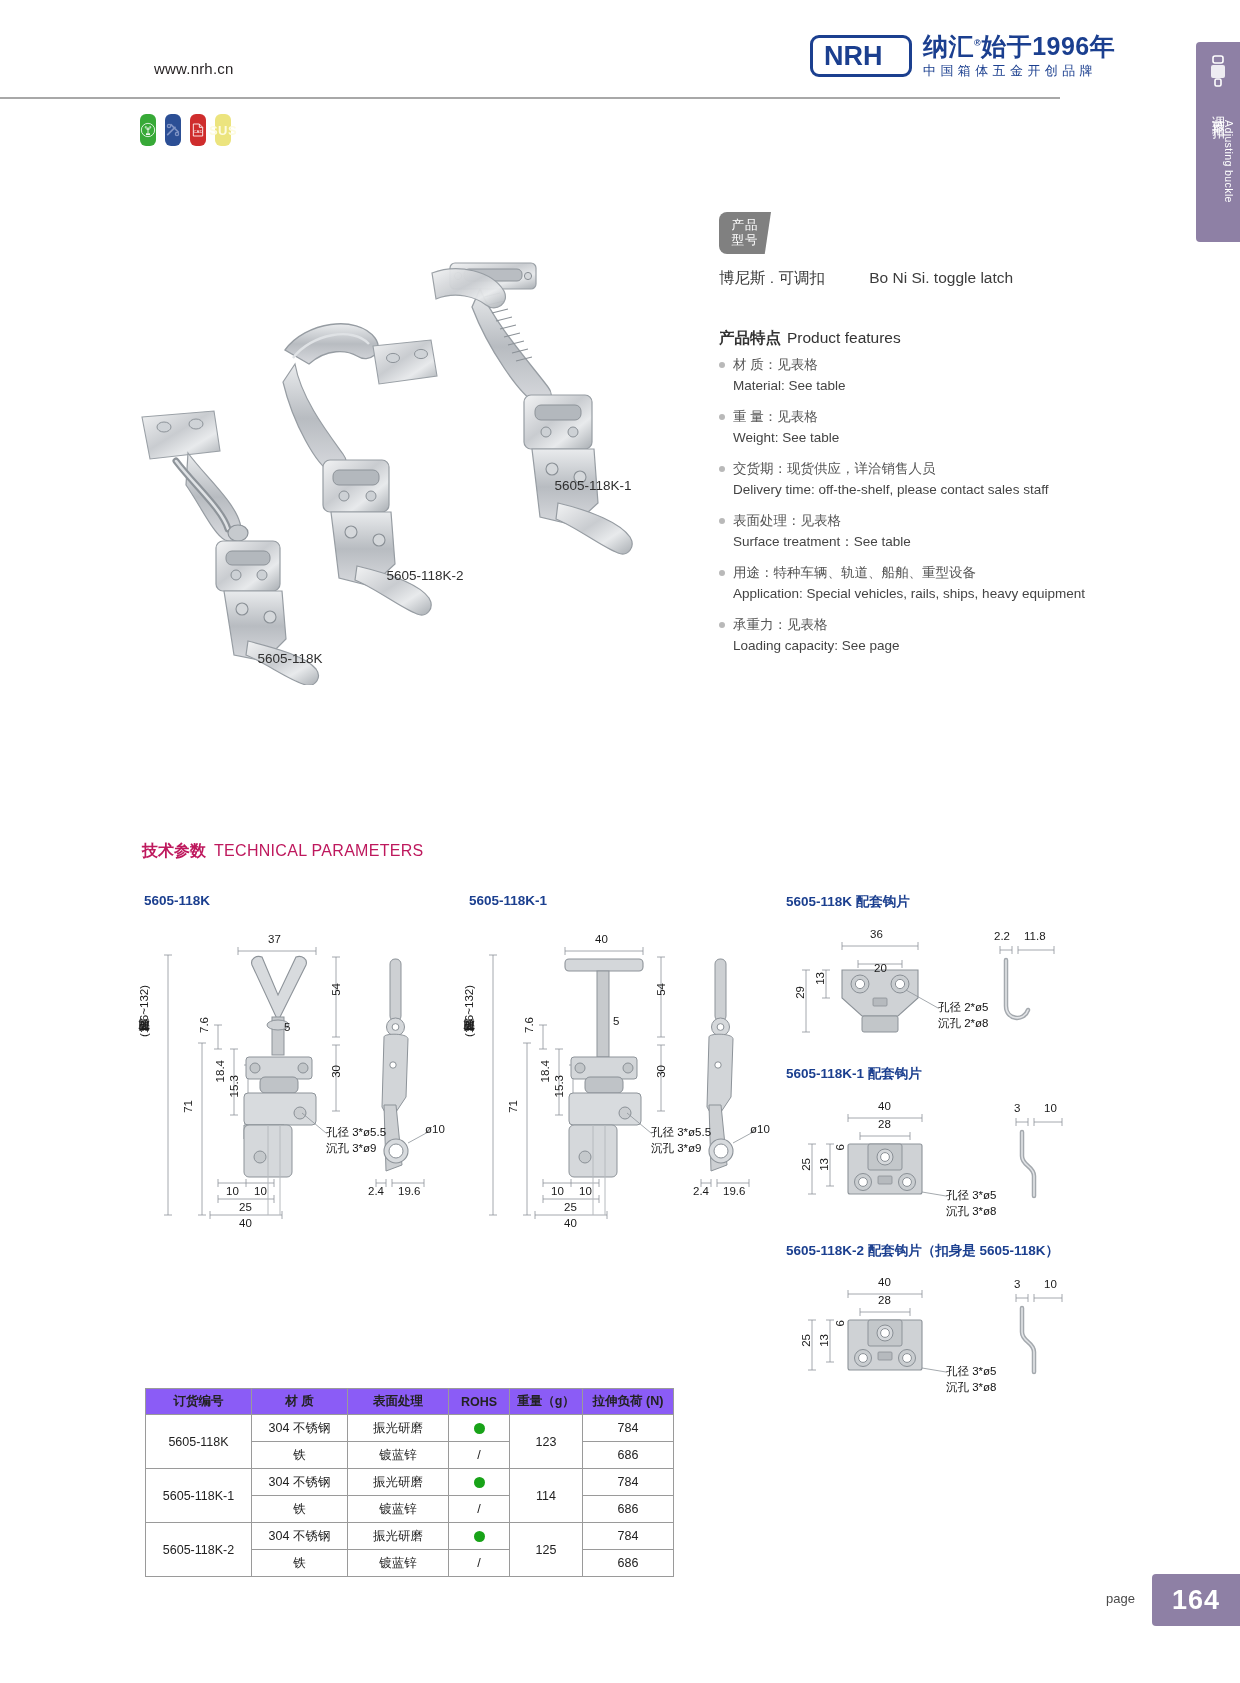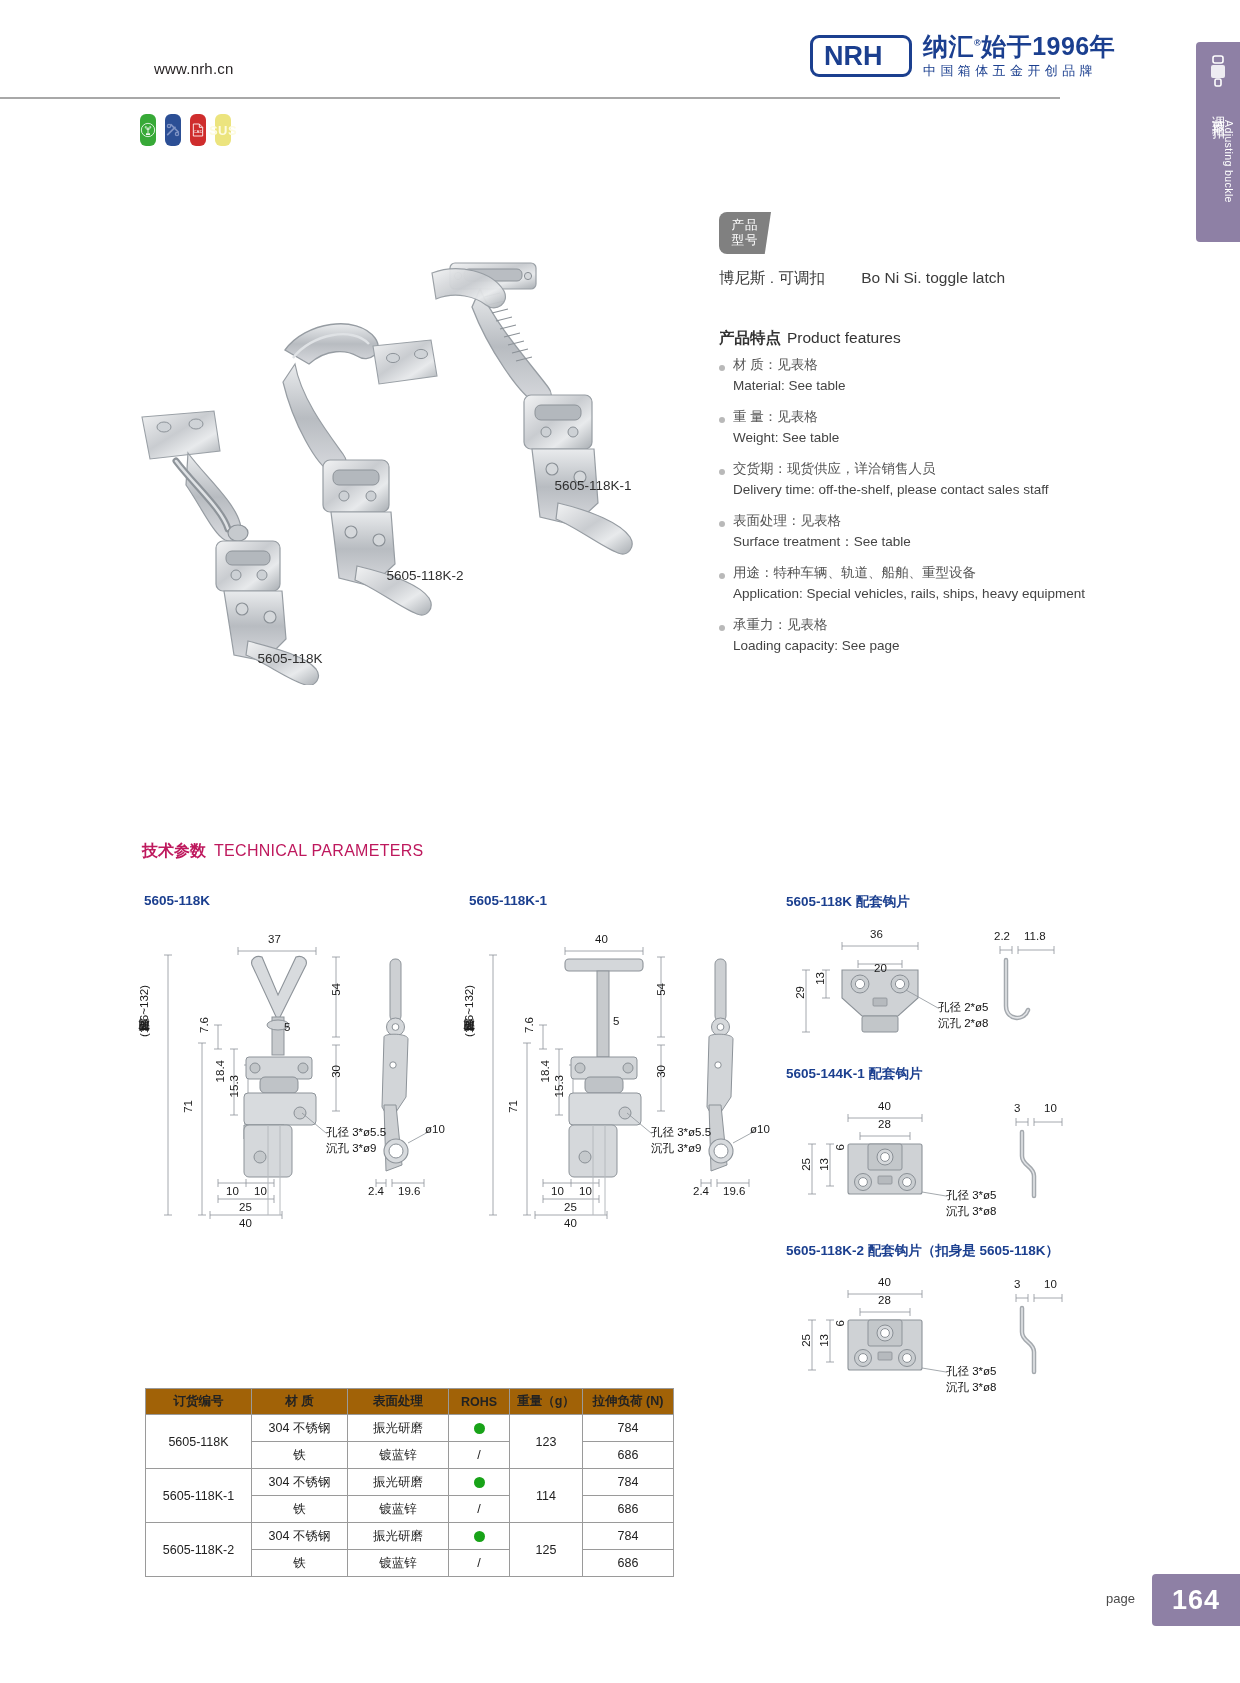--- a/index.html
+++ b/index.html
@@ -41,29 +41,29 @@
   
   .ptitle{position:absolute;left:719px;top:212px;display:flex;align-items:stretch;height:42px;}
   .ptitle .tag{background:#808080;color:#fff;border-radius:8px 0 0 8px;width:52px;
                display:flex;flex-direction:column;align-items:center;justify-content:center;
                font-size:12.5px;line-height:15px;letter-spacing:1px;clip-path:polygon(0 0,100% 0,88% 100%,0 100%);}
   .ptitle .num{background:#1b4d9e;color:#fff;width:232px;margin-left:-6px;
                display:flex;align-items:center;justify-content:center;
                font-size:36px;font-weight:500;letter-spacing:2px;
                clip-path:polygon(7% 0,100% 0,97% 100%,0 100%);border-radius:0 10px 10px 0;}
   .psub{position:absolute;left:719px;top:268px;font-size:15.5px;color:#3c3c3c;}
-  .psub .en{margin-left:32px;}
+  .psub .en{margin-left:40px;}
 
   
   .feat-h{position:absolute;left:719px;top:328px;font-size:15.5px;color:#333;}
   .feat-h b{font-weight:bold;}
   .feat-h span{margin-left:6px;}
   .features{position:absolute;left:719px;top:355px;width:370px;}
   .f-item{margin-bottom:12px;}
-  .f-cn{display:flex;align-items:center;font-size:13.5px;color:#555;line-height:19px;}
+  .f-cn{display:flex;align-items:flex-start;font-size:13.5px;color:#555;line-height:19px;}
   .f-dot{width:6px;height:6px;border-radius:50%;background:#b9b9b9;margin:7px 8px 0 0;flex:0 0 6px;}
   .f-en{font-size:13.5px;color:#444;line-height:19px;margin-left:14px;margin-top:2px;}
 
   
   .photos{position:absolute;left:120px;top:245px;width:580px;height:440px;}
   .photo-cap{position:absolute;font-size:13.5px;color:#2f2f2f;}
 
   
   .tp-head{position:absolute;left:142px;top:841px;font-size:16px;color:#be185d;}
   .tp-head b{font-weight:bold;}
@@ -73,21 +73,21 @@
 
   
   .dwg{position:absolute;}
   .dim{position:absolute;font-size:11.5px;color:#1a1a1a;white-space:nowrap;text-align:center;}
   .dim.v{writing-mode:vertical-rl;transform:rotate(180deg);}
   .note{position:absolute;font-size:11.5px;color:#111;line-height:15px;white-space:nowrap;}
 
   
   .ptable{position:absolute;left:145px;top:1388px;border-collapse:collapse;font-size:12.5px;}
   .ptable th,.ptable td{border:1px solid #9a9a9a;text-align:center;color:#222;}
-  .ptable th{background:#a16207;font-weight:bold;height:25px;padding:0 6px;}
+  .ptable th{background:#8b5cf6;font-weight:bold;height:25px;padding:0 6px;}
   .ptable td{height:26px;padding:0 6px;background:#fff;}
   .dot-green{display:inline-block;width:11px;height:11px;border-radius:50%;background:#18a318;vertical-align:middle;}
 
   
   .pg-word{position:absolute;right:105px;bottom:77px;font-size:13px;color:#4a4a4a;}
   .pg-box{position:absolute;right:0;bottom:57px;width:88px;height:52px;background:#8e80a5;
           border-radius:4px 0 0 4px;color:#fff;font-size:27px;font-weight:bold;
           display:flex;align-items:center;justify-content:center;letter-spacing:1px;}
 </style>
 </head>
@@ -531,21 +531,21 @@
     <div class="dim" style="left:84px;top:8px;">36</div>
     <div class="dim" style="left:88px;top:42px;">20</div>
     <div class="dim v" style="left:8px;top:66px;">29</div>
     <div class="dim v" style="left:28px;top:52px;">13</div>
     <div class="dim" style="left:208px;top:10px;">2.2</div>
     <div class="dim" style="left:238px;top:10px;">11.8</div>
     <div class="note" style="left:152px;top:80px;">孔径 2*ø5</div>
     <div class="note" style="left:152px;top:96px;">沉孔 2*ø8</div>
   </div>
 
-  <div class="dwg-title" style="left:786px;top:1065px;">5605-144K-1 配套钩片</div>
+  <div class="dwg-title" style="left:786px;top:1065px;">5605-118K-1 配套钩片</div>
   <div class="dwg" style="left:786px;top:1092px;width:300px;height:120px;">
     <svg width="300" height="120" viewBox="0 0 300 120">
       <g stroke="#8d9399" fill="none" stroke-width=".8">
         <line x1="62" y1="26" x2="136" y2="26"></line>
           <line x1="62" y1="22" x2="62" y2="30"></line>
           <line x1="136" y1="22" x2="136" y2="30"></line>
         <line x1="74" y1="44" x2="124" y2="44"></line>
           <line x1="74" y1="40" x2="74" y2="48"></line>
           <line x1="124" y1="40" x2="124" y2="48"></line>
         <line x1="26" y1="52" x2="26" y2="102"></line>

